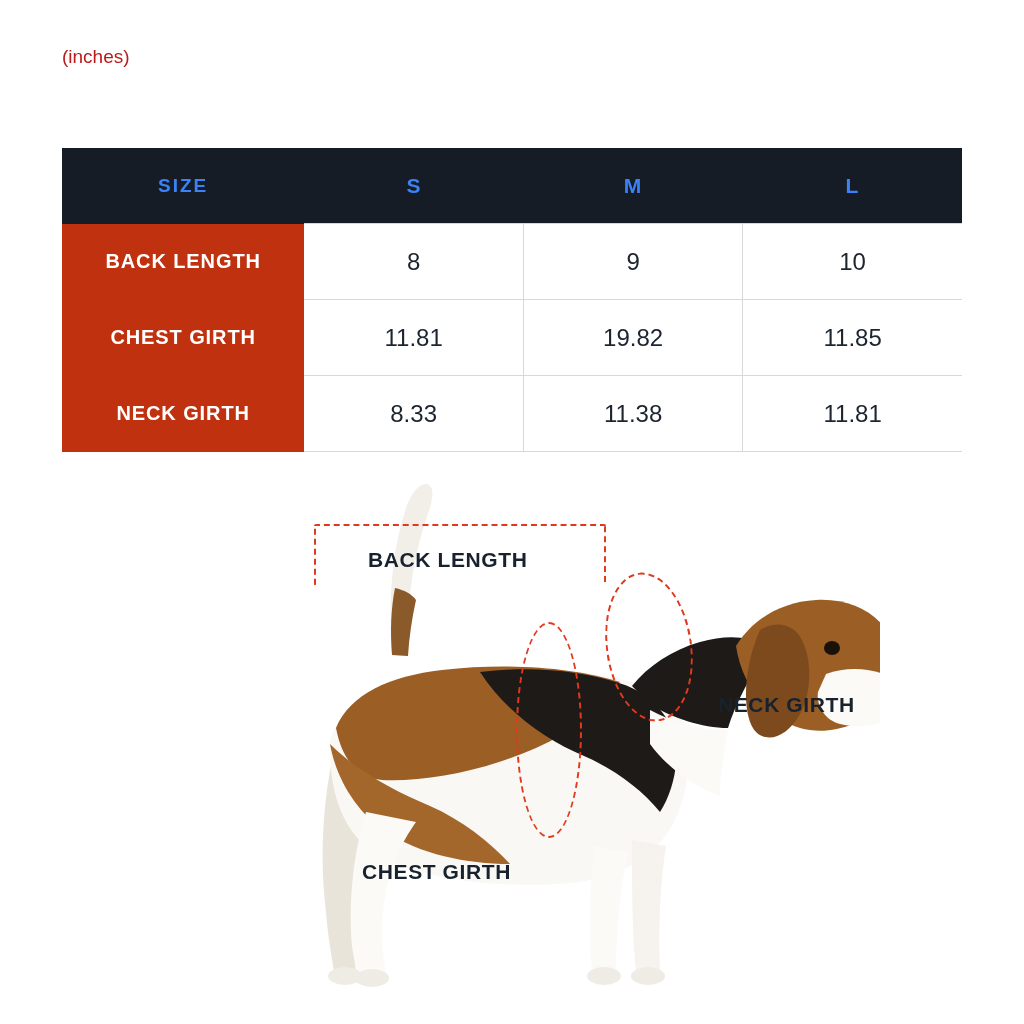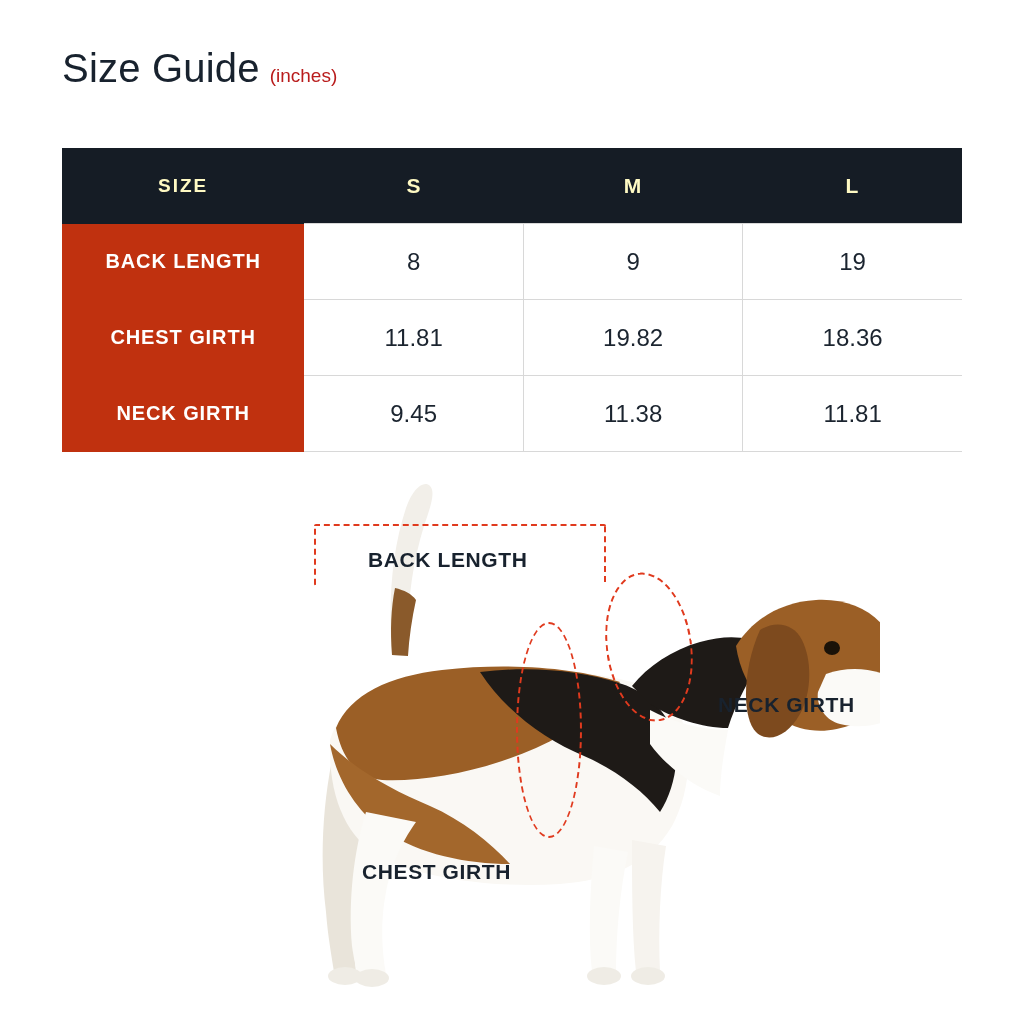--- a/index.html
+++ b/index.html
@@ -50,21 +50,21 @@
   .size-table col.c-val   { width: 219px; }
 
   .size-table th, .size-table td {
     height: 75px;
     text-align: center;
     vertical-align: middle;
     padding: 0;
   }
   thead th {
     background: #151c25;
-    color: #fef9c3;
+    color: #3b82f6;
     font-size: 19px;
     font-weight: 700;
     letter-spacing: 1.6px;
   }
   thead th.head-size {
     font-size: 19px;
     letter-spacing: 2px;
   }
   thead th.head-val {
     font-size: 21px;
@@ -145,21 +145,20 @@
     left: 180px;
     top: 20px;
     width: 700px;
     height: 560px;
   }
 </style>
 </head>
 <body>
 
 <div class="title-block">
-  <span class="title-main">Size Guide</span>
   <span class="title-unit">(inches)</span>
 </div>
 
 <table class="size-table">
   <colgroup>
     <col class="c-label">
     <col class="c-val">
     <col class="c-val">
     <col class="c-val">
   </colgroup>
@@ -169,31 +168,31 @@
       <th class="head-val">S</th>
       <th class="head-val">M</th>
       <th class="head-val">L</th>
     </tr>
   </thead>
   <tbody>
     <tr>
       <th class="row-label">BACK LENGTH</th>
       <td class="cell">8</td>
       <td class="cell">9</td>
-      <td class="cell last">19</td>
+      <td class="cell last">10</td>
     </tr>
     <tr>
       <th class="row-label">CHEST GIRTH</th>
       <td class="cell">11.81</td>
       <td class="cell">19.82</td>
-      <td class="cell last">18.36</td>
+      <td class="cell last">11.85</td>
     </tr>
     <tr>
       <th class="row-label">NECK GIRTH</th>
-      <td class="cell">9.45</td>
+      <td class="cell">8.33</td>
       <td class="cell">11.38</td>
       <td class="cell last">11.81</td>
     </tr>
   </tbody>
 </table>
 
 <div class="figure">
 
   <svg class="dog-svg" viewBox="0 0 700 560" aria-hidden="true">
 

